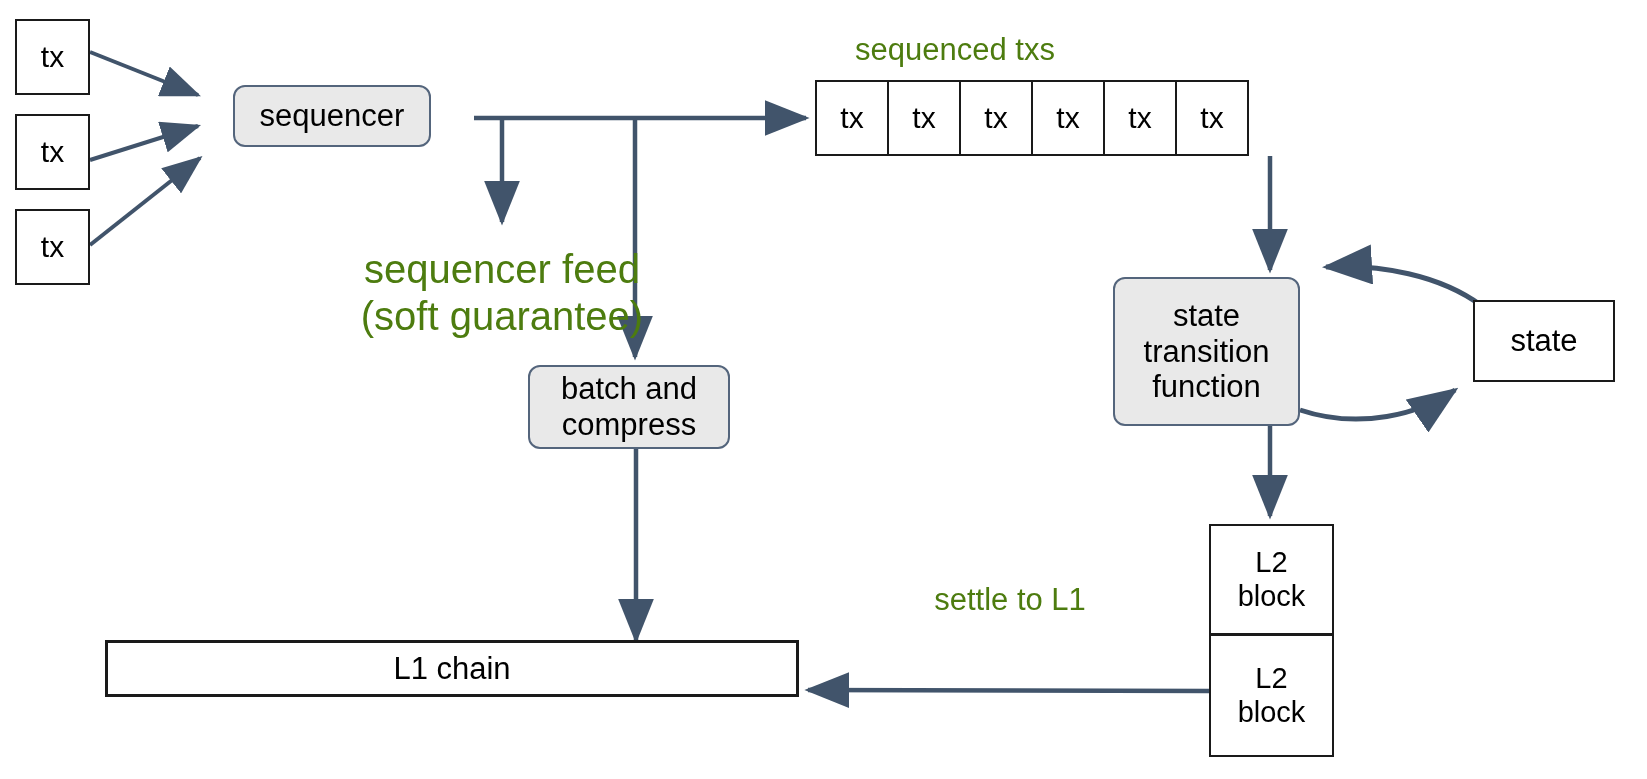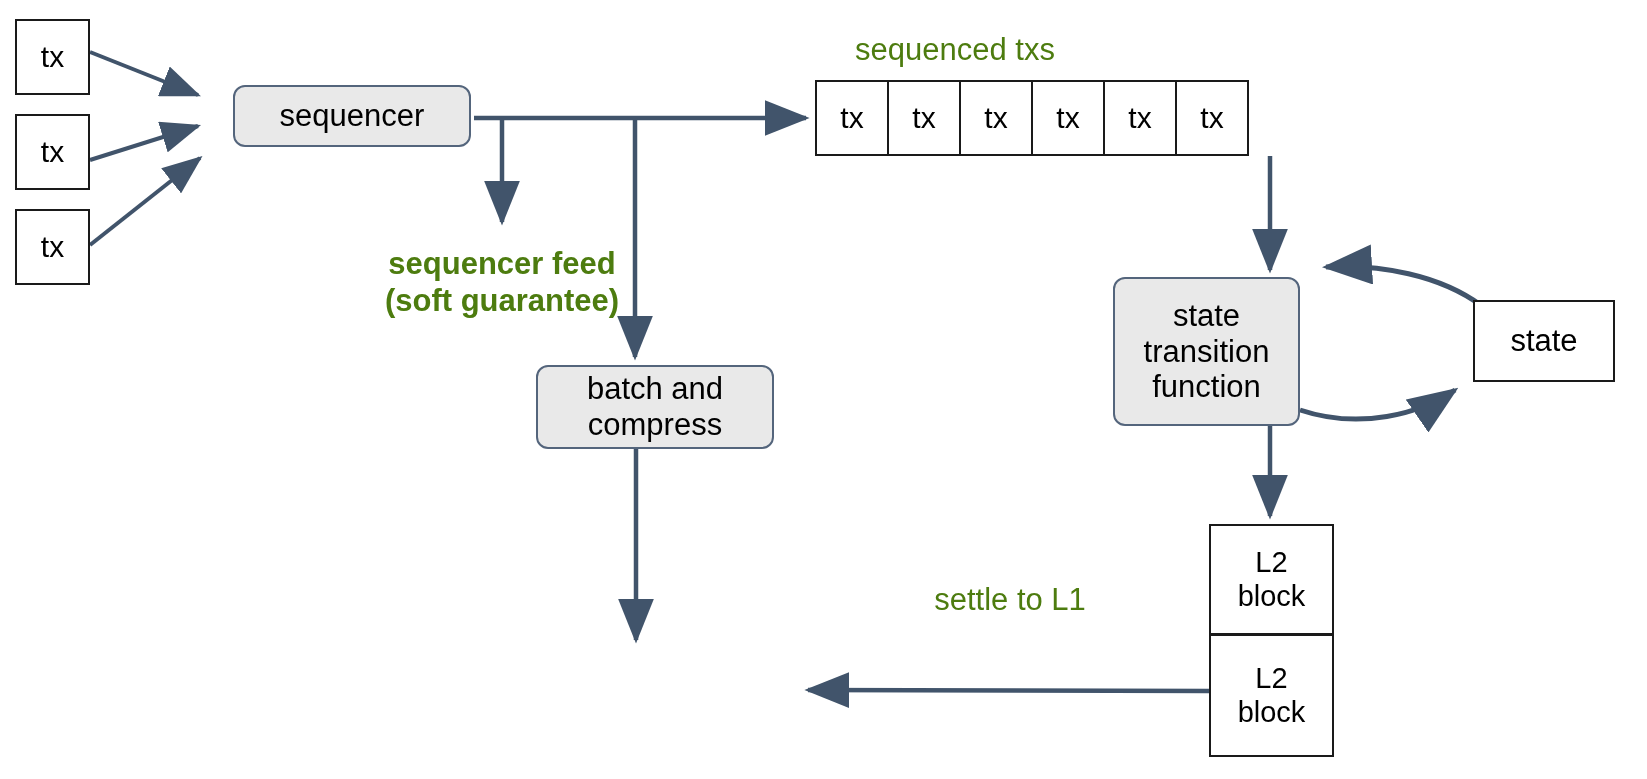--- a/index.html
+++ b/index.html
@@ -124,25 +124,25 @@
   <div class="node rect-plain tx-box" style="left:15px; top:19px;">
     <span>tx</span>
   </div>
   <div class="node rect-plain tx-box" style="left:15px; top:114px;">
     <span>tx</span>
   </div>
   <div class="node rect-plain tx-box" style="left:15px; top:209px;">
     <span>tx</span>
   </div>
 
-  <div class="node rounded-gray" style="left:233px; top:85px; width:238px; height:62px; font-size:31px;">
+  <div class="node rounded-gray" style="left:233px; top:85px; width:198px; height:62px; font-size:31px;">
     <span>sequencer</span>
   </div>
 
-  <div class="label" style="left:282px; top:246px; width:440px; font-size:31px;font-weight:bold;">sequencer feed
+  <div class="label" style="left:282px; top:246px; width:440px; font-size:40px;">sequencer feed
 (soft guarantee)</div>
 
   <div class="label" style="left:855px; top:32px; width:440px; font-size:31px; text-align:left;">sequenced txs</div>
 
   <div class="seq-cell" style="left:815px;">
     <span>tx</span>
   </div>
   <div class="seq-cell" style="left:887px;">
     <span>tx</span>
   </div>
@@ -152,21 +152,21 @@
   <div class="seq-cell" style="left:1031px;">
     <span>tx</span>
   </div>
   <div class="seq-cell" style="left:1103px;">
     <span>tx</span>
   </div>
   <div class="seq-cell" style="left:1175px;">
     <span>tx</span>
   </div>
 
-  <div class="node rounded-gray" style="left:528px; top:365px; width:238px; height:84px; font-size:31px; white-space:pre;margin-left:8px;">
+  <div class="node rounded-gray" style="left:528px; top:365px; width:202px; height:84px; font-size:31px; white-space:pre;">
     <span>batch and
 compress</span>
   </div>
 
   <div class="node rounded-gray" style="left:1113px; top:277px; width:187px; height:149px; font-size:31px; white-space:pre;">
     <span>state
 transition
 function</span>
   </div>
 
@@ -178,14 +178,17 @@
     <span>L2
 block</span>
   </div>
   <div class="node rect-plain" style="left:1209px; top:634px; width:125px; height:123px; font-size:29px; white-space:pre;">
     <span>L2
 block</span>
   </div>
 
   <div class="label" style="left:820px; top:582px; width:380px; font-size:31px;">settle to L1</div>
 
+  <div class="node rect-plain" style="left:105px; top:640px; width:694px; height:57px; font-size:31px; border-width:3px;">
+    <span>L1 chain</span>
+  </div>
 
 </div>
 
 </body></html>

